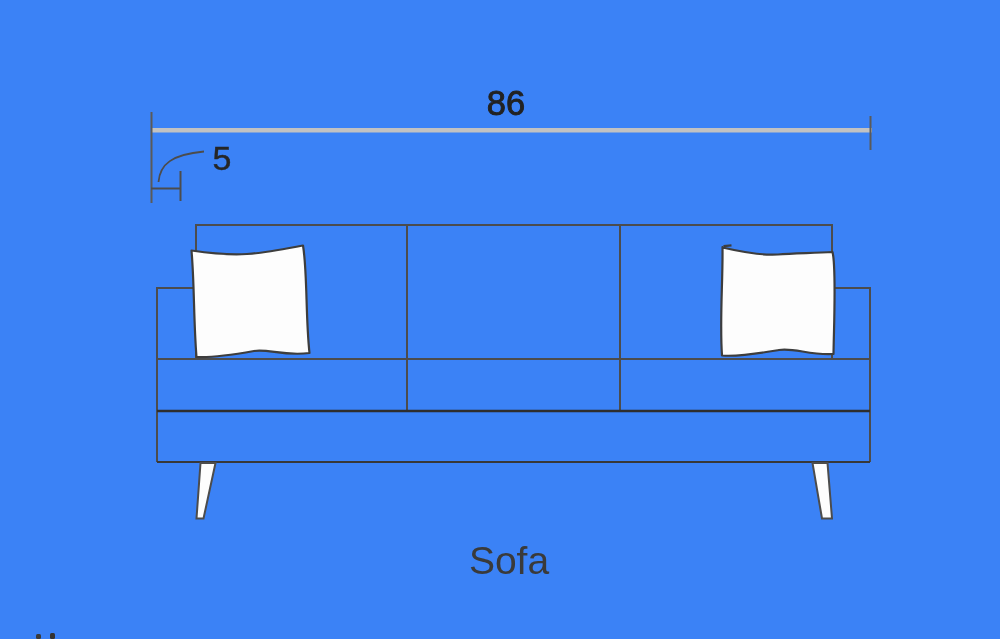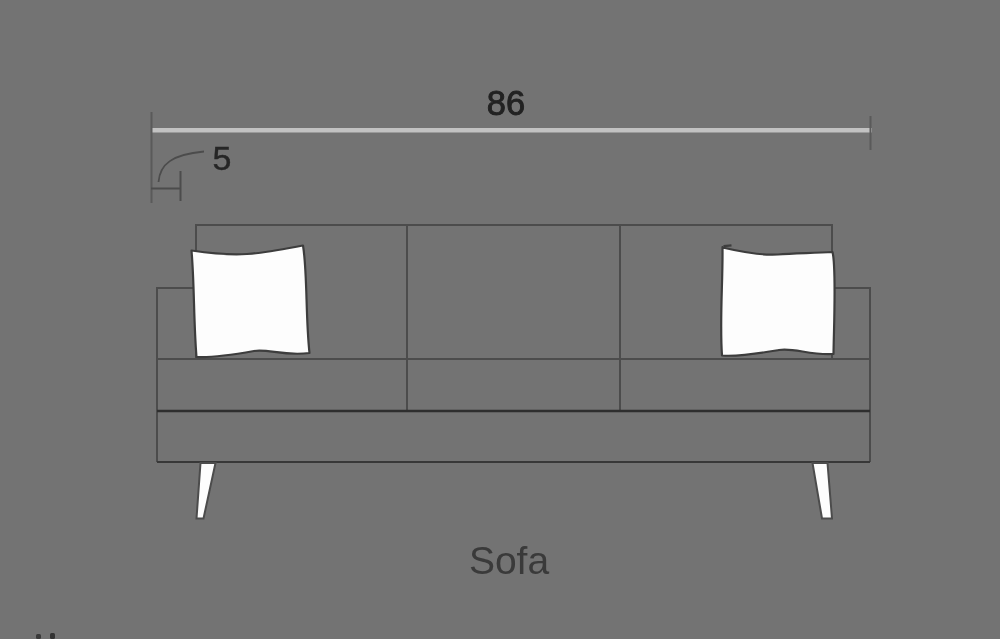--- a/index.html
+++ b/index.html
@@ -1,16 +1,16 @@
 <!DOCTYPE html>
 <html><head>
 <meta charset="utf-8">
 <style>
   html,body{margin:0;padding:0;background:#ffffff;}
-  .page{position:relative;width:1000px;height:639px;background:#737373;overflow:hidden;}
+  .page{position:relative;width:1000px;height:639px;background:#3b82f6;overflow:hidden;}
   svg{position:absolute;left:0;top:0;filter:blur(0.55px);}
   text{font-family:"Liberation Sans",sans-serif;}
 </style>
 </head>
 <body>
 <div class="page">
 <svg width="1000" height="639" viewBox="0 0 1000 639">
 
   <rect x="151" y="128" width="721" height="4.5" fill="#c2c2c2"></rect>
   <line x1="151.5" y1="112" x2="151.5" y2="203" stroke="#5a5a5a" stroke-width="2"></line>

